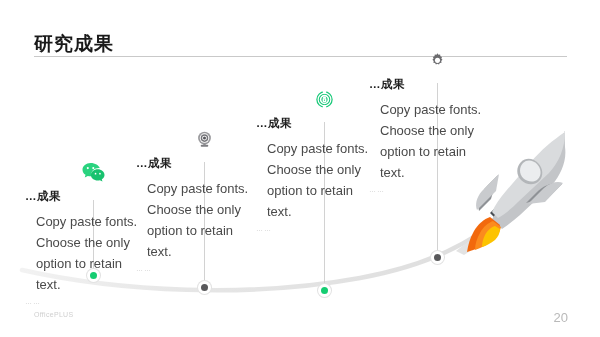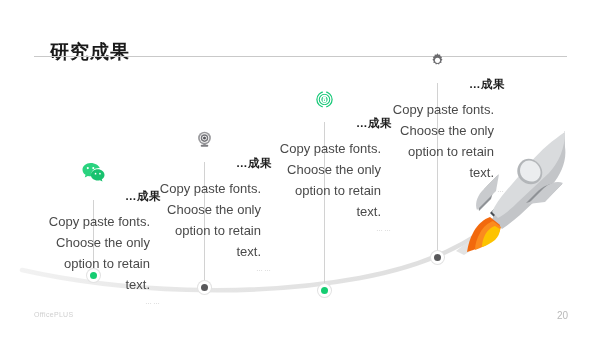--- a/index.html
+++ b/index.html
@@ -15,22 +15,21 @@
     width: 600px;
     height: 337px;
     background: #ffffff;
     overflow: hidden;
   }
 
   
   .title-block {
     position: absolute;
     left: 34px;
-    top: 42px;
-    margin-left: 16px;
+    top: 34px;
   }
   .slide-title {
     font-size: 19px;
     font-weight: bold;
     color: #1a1a1a;
     letter-spacing: 1px;
     line-height: 1;
     white-space: nowrap;
   }
   .title-rule {
@@ -76,21 +75,21 @@
     width: 7px;
     height: 7px;
     border-radius: 50%;
     background: var(--dotcolor, #59595b);
   }
 
   
   .milestone {
     position: absolute;
     width: 136px;
-    text-align: right;
+    text-align: left;
   }
   .ms-icon {
     height: 24px;
     display: flex;
     align-items: center;
     justify-content: center;
     margin-bottom: 5px;
   }
   .ms-heading {
     font-size: 11.5px;
@@ -128,21 +127,21 @@
     left: 34px;
     top: 311px;
     font-size: 7px;
     color: #cfcfcf;
     letter-spacing: 0.3px;
   }
   .footer-right {
     position: absolute;
     right: 32px;
     top: 310px;
-    font-size: 10px;
+    font-size: 13px;
     color: #b9b9b9;
   }
 </style>
 </head>
 <body>
 
 <div id="slide">
 
   <div class="title-block">
     <div class="slide-title">研究成果</div>

